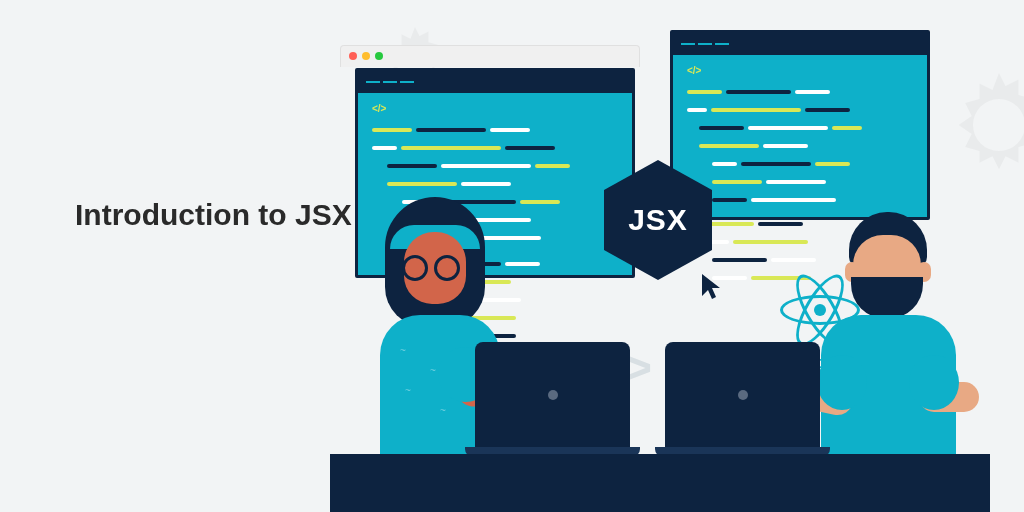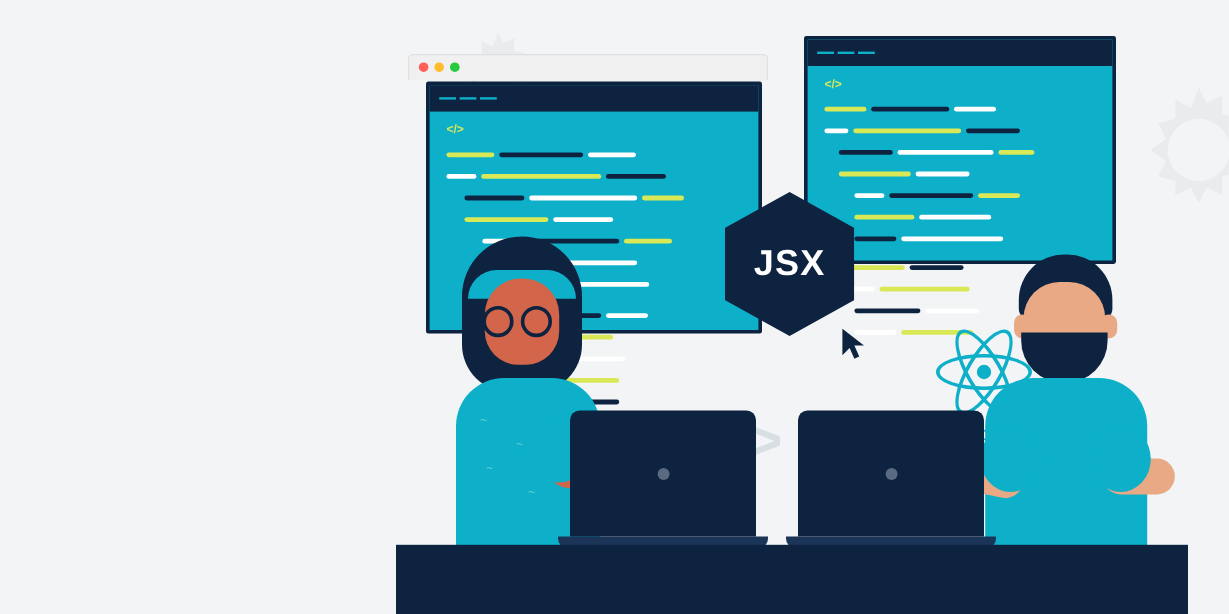--- a/index.html
+++ b/index.html
@@ -393,20 +393,21 @@
       <path d="M50 30a20 20 0 1 0 0 40 20 20 0 0 0 0-40zm0-20l5 10 10-5v12l11 3-5 10 10 7-10 7 5 10-11 3v12l-10-5-5 10-5-10-10 5V70l-11-3 5-10-10-7 10-7-5-10 11-3V18l10 5z"></path>
     </svg>
 </div>
 <div class="gear-bg gear2">
   <svg viewBox="0 0 100 100">
       <path d="M50 30a20 20 0 1 0 0 40 20 20 0 0 0 0-40zm0-20l5 10 10-5v12l11 3-5 10 10 7-10 7 5 10-11 3v12l-10-5-5 10-5-10-10 5V70l-11-3 5-10-10-7 10-7-5-10 11-3V18l10 5z"></path>
     </svg>
 </div>
 
 <div class="title">
+  <div>Introduction to JSX</div>
 </div>
 
 <div class="browser-wrap">
   <div class="browser-chrome">
     <span class="dot r"></span>
     <span class="dot y"></span>
     <span class="dot g"></span>
   </div>
 </div>
 

